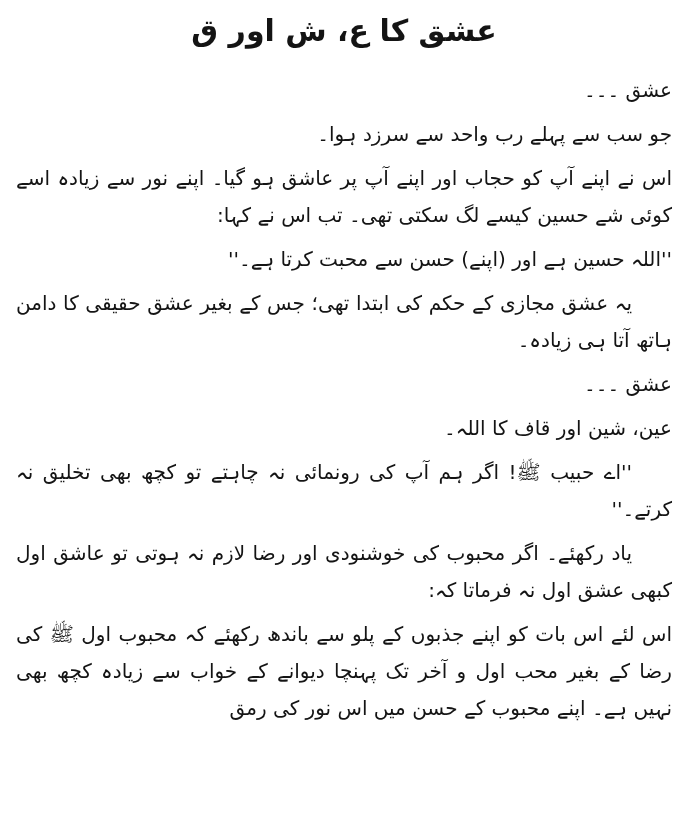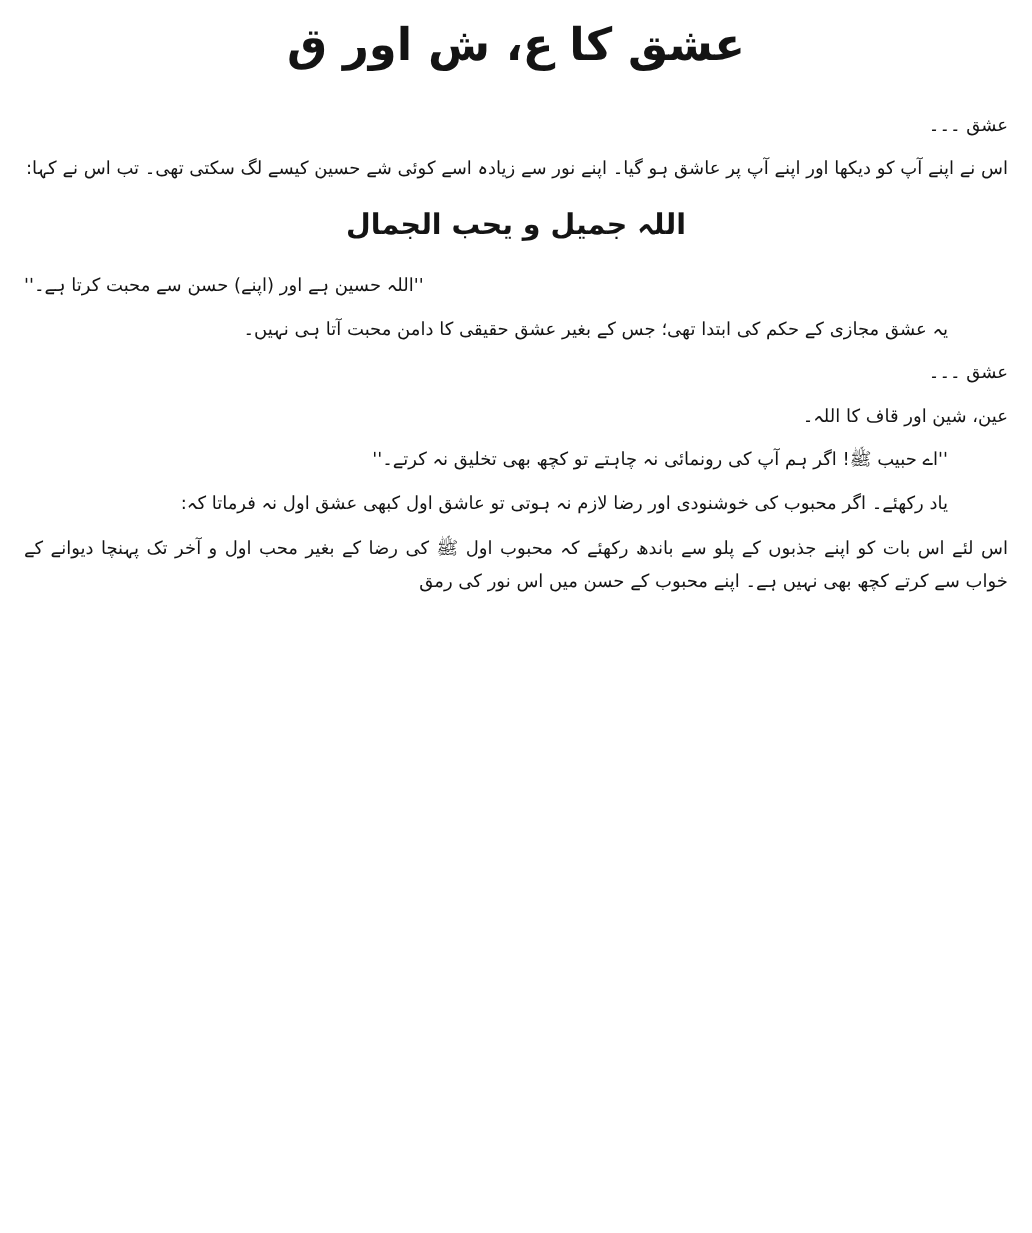--- a/index.html
+++ b/index.html
@@ -25,55 +25,55 @@
     font-weight: 700;
     margin: 0 0 20px 0;
     line-height: 1.4;
     letter-spacing: 0.5px;
   }
   .body-text {
     width: 100%;
   }
   .block {
     margin: 0 0 7px 0;
-    font-size: 12px;
+    font-size: 20px;
     line-height: 1.85;
   }
   .line {
     text-align: right;
   }
   .para {
     text-align: justify;
     text-align-last: right;
   }
   .para-indent {
     text-align: justify;
     text-align-last: right;
     text-indent: 40px; 
   }
   .center {
-    text-align: left;
+    text-align: right;
   }
   .center-bold {
     text-align: center;
     font-weight: 700;
     font-size: 19px;
     margin: 10px 0 10px 0;
   }
 </style>
 </head>
 <body>
 
 <div class="page">
   <h1 class="title">عشق کا ع، ش اور ق</h1>
   <div class="body-text">
       <p class="block line">عشق ۔۔۔</p>
-      <p class="block para">اس نے اپنے آپ کو دیکھا اور اپنے آپ پر عاشق ہو گیا۔ اپنے نور سے زیادہ اسے کوئی شے حسین کیسے لگ سکتی تھی۔ تب اس نے کہا:</p>
-      <p class="block center-bold">اللہ جمیل و یحب الجمال</p>
+      <p class="block line">جو سب سے پہلے رب واحد سے سرزد ہوا۔</p>
+      <p class="block para">اس نے اپنے آپ کو حجاب اور اپنے آپ پر عاشق ہو گیا۔ اپنے نور سے زیادہ اسے کوئی شے حسین کیسے لگ سکتی تھی۔ تب اس نے کہا:</p>
       <p class="block center">''اللہ حسین ہے اور (اپنے) حسن سے محبت کرتا ہے۔''</p>
-      <p class="block para-indent">یہ عشق مجازی کے حکم کی ابتدا تھی؛ جس کے بغیر عشق حقیقی کا دامن محبت آتا ہی نہیں۔</p>
+      <p class="block para-indent">یہ عشق مجازی کے حکم کی ابتدا تھی؛ جس کے بغیر عشق حقیقی کا دامن ہاتھ آتا ہی زیادہ۔</p>
       <p class="block line">عشق ۔۔۔</p>
       <p class="block line">عین، شین اور قاف کا اللہ۔</p>
       <p class="block para-indent">''اے حبیب ﷺ! اگر ہم آپ کی رونمائی نہ چاہتے تو کچھ بھی تخلیق نہ کرتے۔''</p>
       <p class="block para-indent">یاد رکھئے۔ اگر محبوب کی خوشنودی اور رضا لازم نہ ہوتی تو عاشق اول کبھی عشق اول نہ فرماتا کہ:</p>
-      <p class="block para">اس لئے اس بات کو اپنے جذبوں کے پلو سے باندھ رکھئے کہ محبوب اول ﷺ کی رضا کے بغیر محب اول و آخر تک پہنچا دیوانے کے خواب سے کرتے کچھ بھی نہیں ہے۔ اپنے محبوب کے حسن میں اس نور کی رمق</p>
+      <p class="block para">اس لئے اس بات کو اپنے جذبوں کے پلو سے باندھ رکھئے کہ محبوب اول ﷺ کی رضا کے بغیر محب اول و آخر تک پہنچا دیوانے کے خواب سے زیادہ کچھ بھی نہیں ہے۔ اپنے محبوب کے حسن میں اس نور کی رمق</p>
     </div>
 </div>
 
 </body></html>

